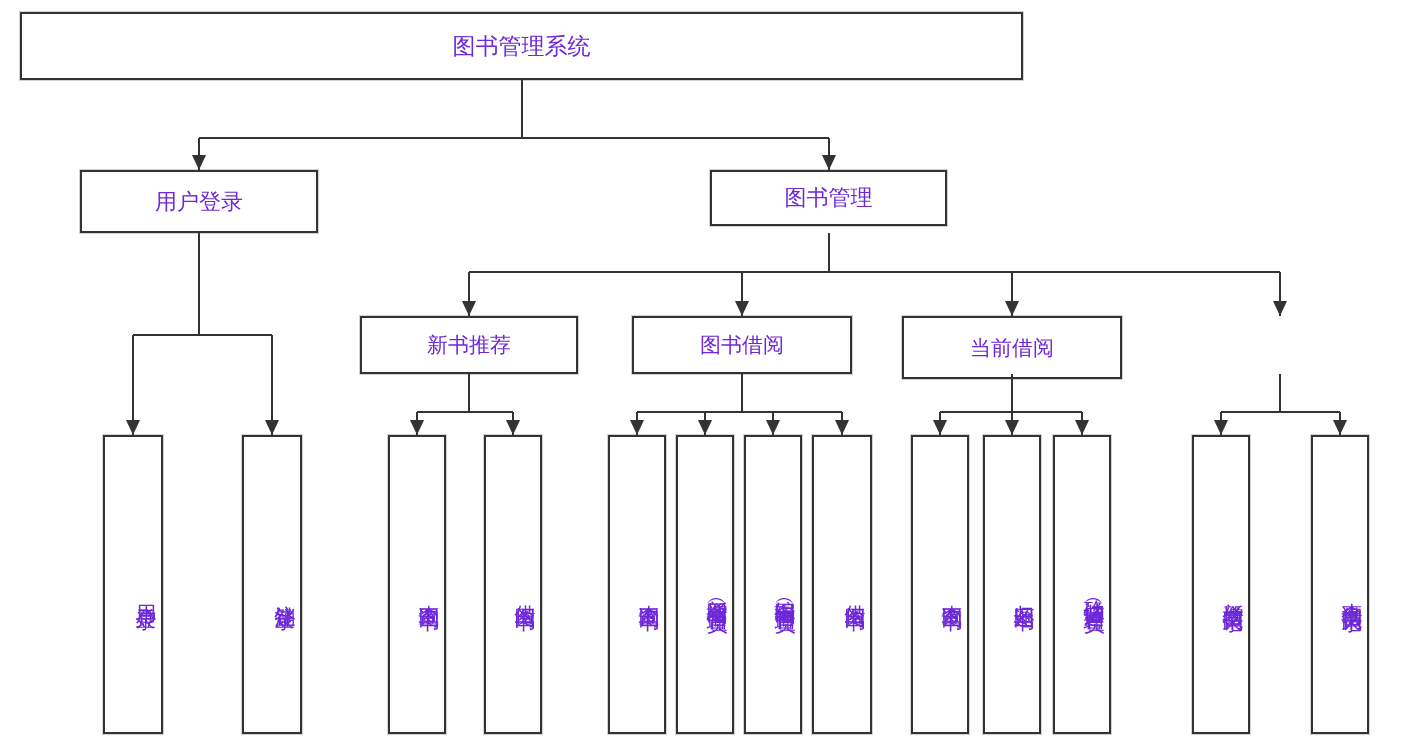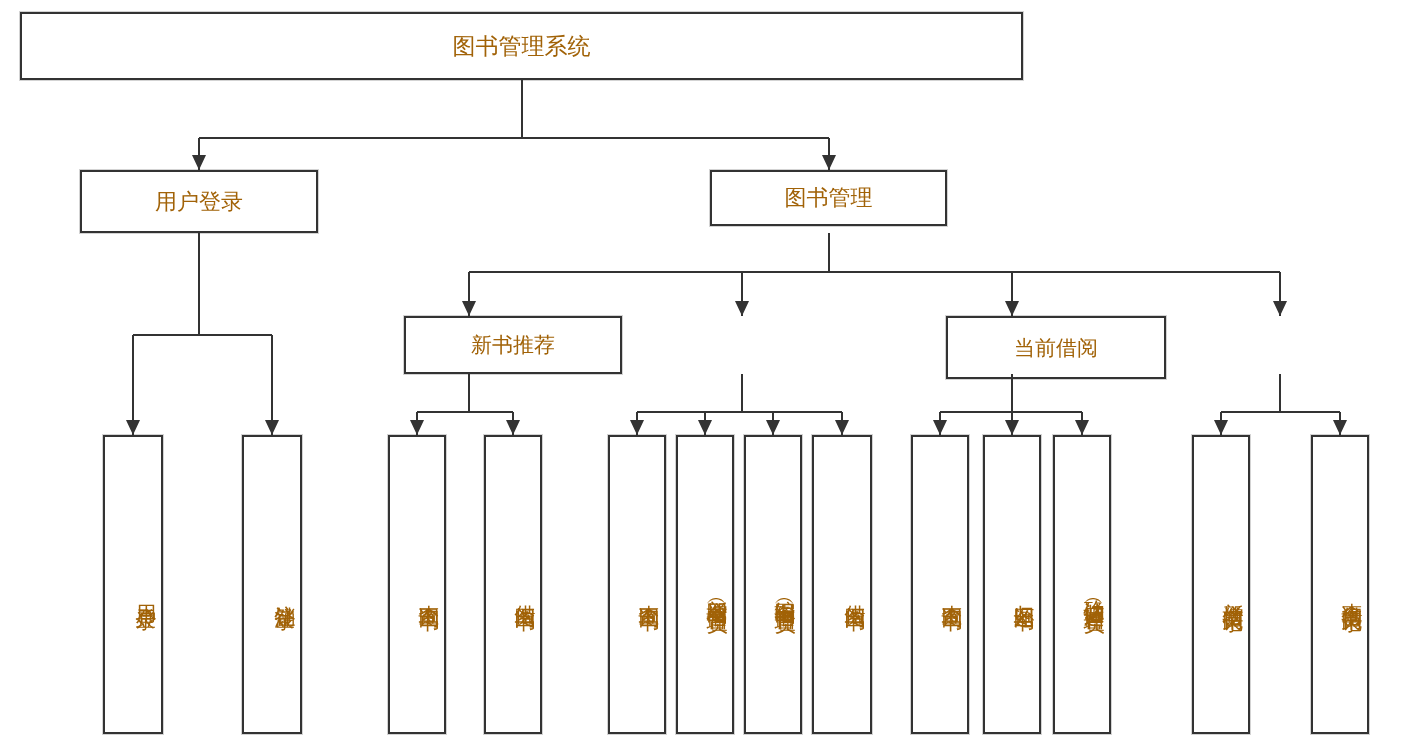--- a/index.html
+++ b/index.html
@@ -18,32 +18,31 @@
     overflow: hidden;
   }
   .node {
     position: absolute;
     box-sizing: border-box;
     border: 2px solid #333333;
     background: #ffffff;
     display: flex;
     align-items: center;
     justify-content: center;
-    color: #a16207;
+    color: #6d28d9;
     box-shadow: 0 0 0 1px rgba(80,80,80,0.25);
   }
   .node.root {
     font-size: 23px;
   }
   .node.lvl2 {
     font-size: 22px;
   }
   .node.lvl3 {
     font-size: 21px;
-    margin-left: 44px;
   }
   .node.leaf {
     writing-mode: vertical-rl;
     text-orientation: upright;
     font-size: 21px;
     line-height: 1.42;
     letter-spacing: 2px;
     align-items: flex-start;
     justify-content: center;
     padding-top: 14px;
@@ -77,20 +76,21 @@
 <body>
 
 <div id="canvas">
 
   <div class="node root" style="left: 20px; top: 12px; width: 1003px; height: 68px;">图书管理系统</div>
 
   <div class="node lvl2" style="left: 80px; top: 170px; width: 238px; height: 63px;">用户登录</div>
   <div class="node lvl2" style="left: 710px; top: 170px; width: 237px; height: 56px;">图书管理</div>
 
   <div class="node lvl3" style="left: 360px; top: 316px; width: 218px; height: 58px;">新书推荐</div>
+  <div class="node lvl3" style="left: 632px; top: 316px; width: 220px; height: 58px;">图书借阅</div>
   <div class="node lvl3" style="left: 902px; top: 316px; width: 220px; height: 63px;">当前借阅</div>
 
   <div class="node leaf" style="left: 103px; top: 435px; width: 60px; height: 299px;">用户登录</div>
   <div class="node leaf" style="left: 242px; top: 435px; width: 60px; height: 299px;">注销登录</div>
   <div class="node leaf" style="left: 388px; top: 435px; width: 58px; height: 299px;">查询图书</div>
   <div class="node leaf" style="left: 484px; top: 435px; width: 58px; height: 299px;">借阅图书</div>
   <div class="node leaf" style="left: 608px; top: 435px; width: 58px; height: 299px;">查询图书</div>
   <div class="node leaf" style="left: 676px; top: 435px; width: 58px; height: 299px;">新增图书（管理员）</div>
   <div class="node leaf" style="left: 744px; top: 435px; width: 58px; height: 299px;">编辑图书（管理员）</div>
   <div class="node leaf" style="left: 812px; top: 435px; width: 60px; height: 299px;">借阅图书</div>

